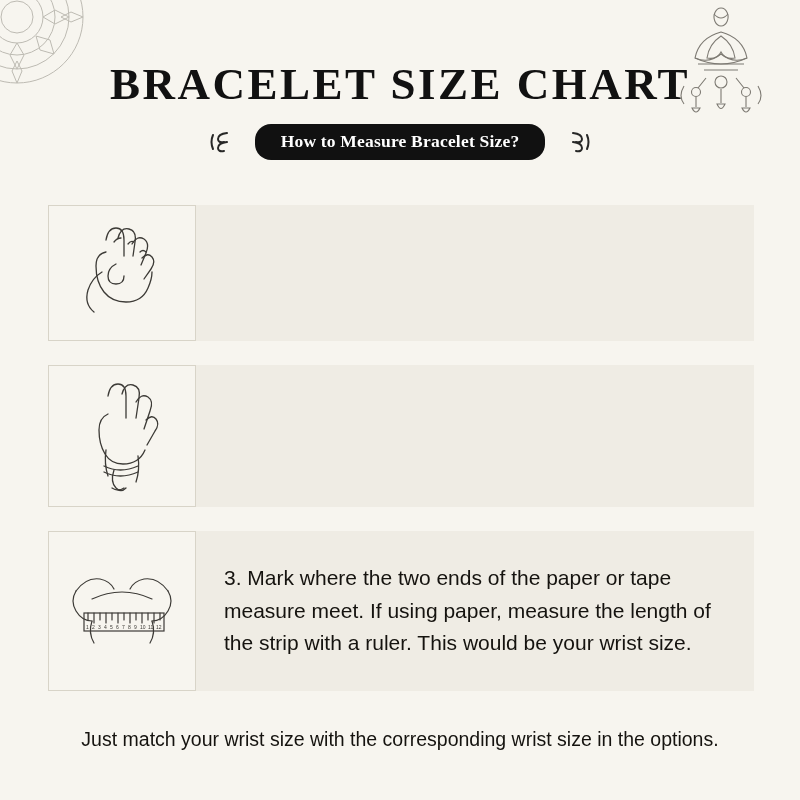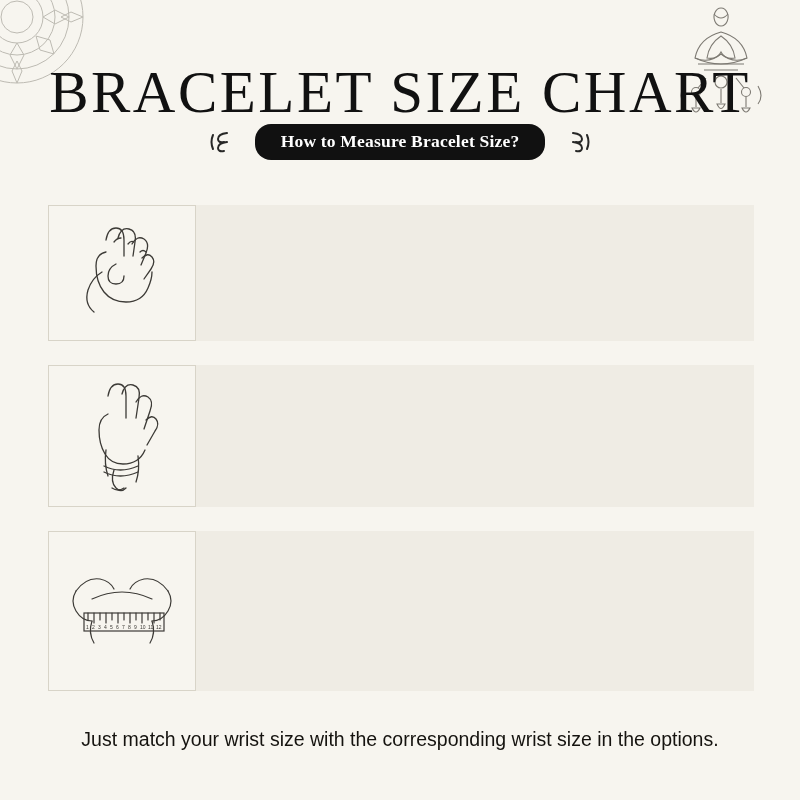--- a/index.html
+++ b/index.html
@@ -35,23 +35,23 @@
   }
 
   
   .title {
     position: absolute;
     top: 58px;
     left: 0;
     width: 800px;
     text-align: center;
     font-family: "Liberation Serif", serif;
-    font-size: 59px;
+    font-size: 45px;
     letter-spacing: 2.5px;
-    font-weight: 400;
+    font-weight: 700;
     color: #111;
   }
 
   .pill-row {
     position: absolute;
     top: 124px;
     left: 0;
     width: 800px;
     display: flex;
     align-items: center;
@@ -256,17 +256,18 @@
             <text x="60" y="78">6</text>
           <text x="66" y="78">7</text>
             <text x="72" y="78">8</text>
             <text x="78" y="78">9</text>
           <text x="84" y="78">10</text>
             <text x="92" y="78">11</text>
             <text x="100" y="78">12</text>
         </g>
       </svg>
     </div>
+    <div class="step-text">3. Mark where the two ends of the paper or tape measure meet. If using paper, measure the length of the strip with a ruler. This would be your wrist size.</div>
   </div>
 
 </div>
 
 <div class="footer-note">Just match your wrist size with the corresponding wrist size in the options.</div>
 
 </body></html>

